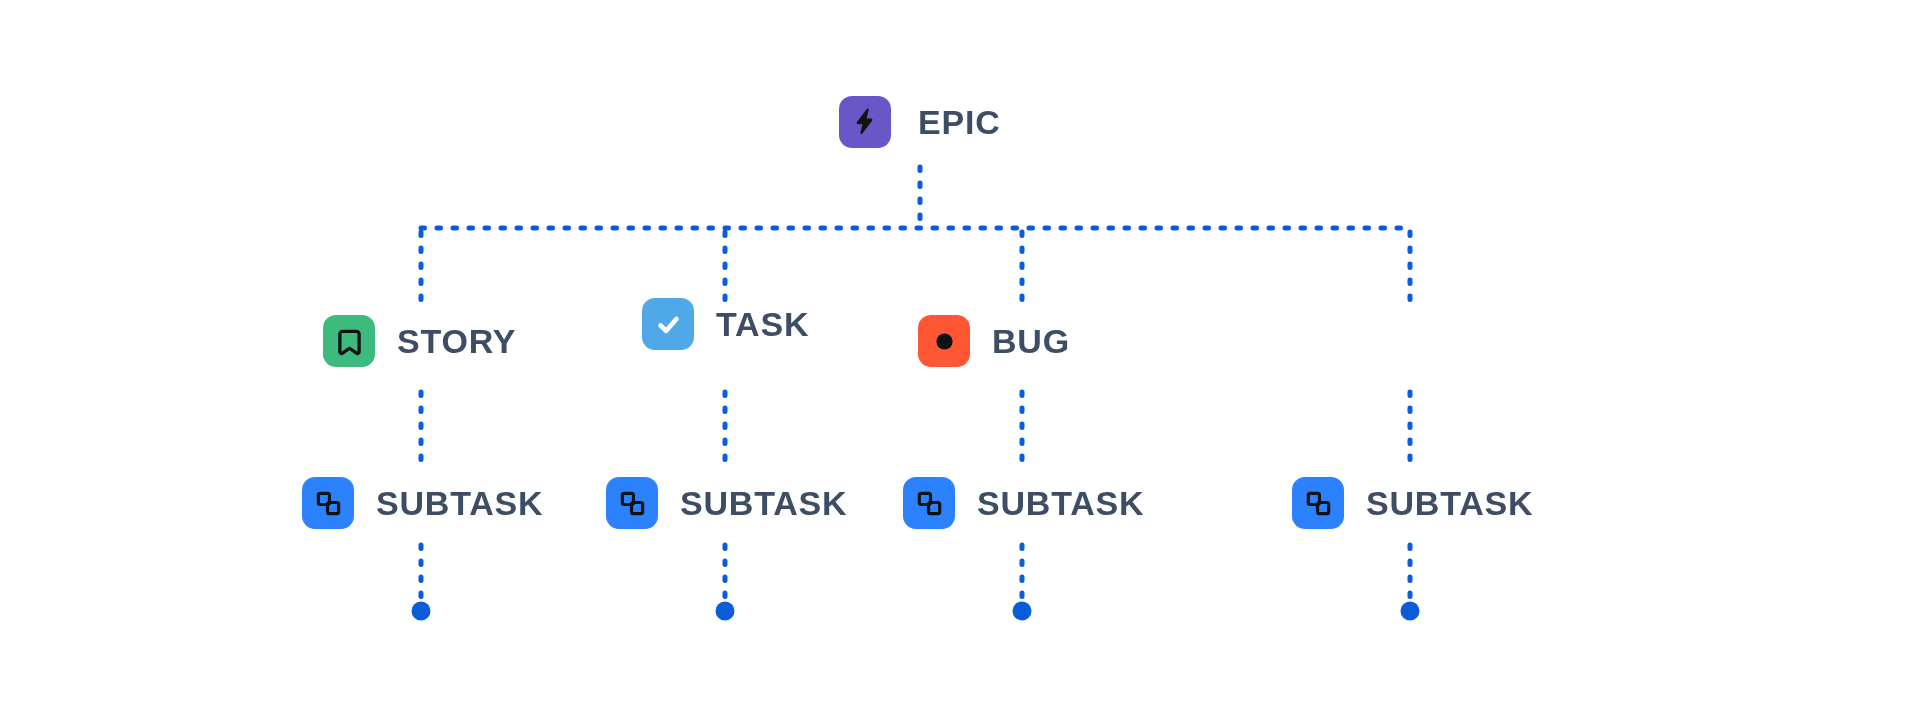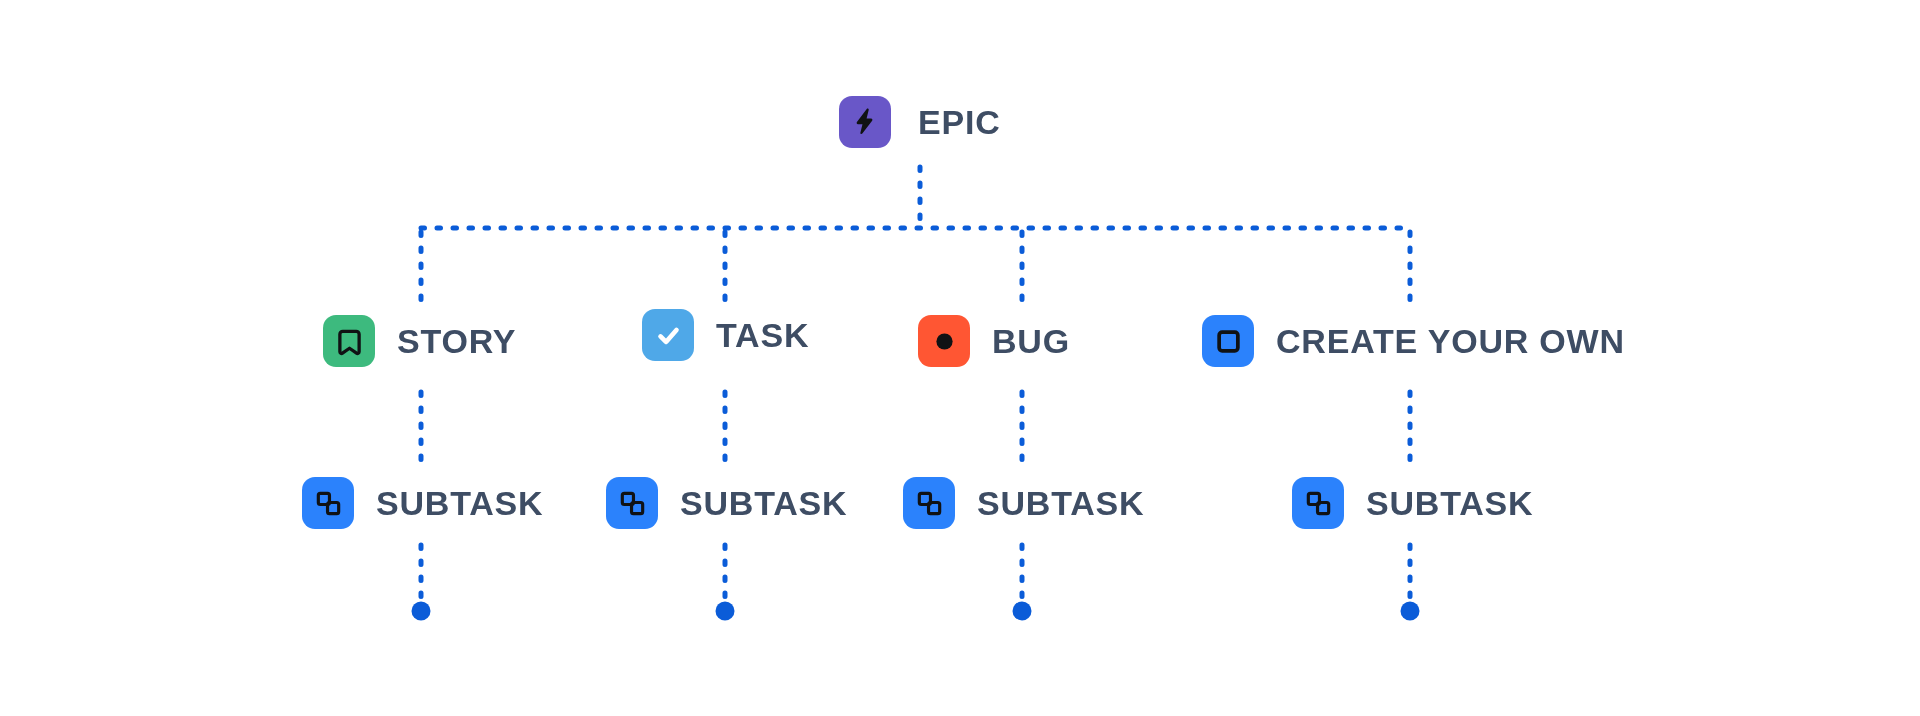--- a/index.html
+++ b/index.html
@@ -70,21 +70,21 @@
     font-size:34px;
     font-weight:700;
     letter-spacing:0.8px;
     white-space:nowrap;
     line-height:1;
     text-transform:uppercase;
   }
   
   #node-epic   {left:839px;  top:96px;gap:27px;}
   #node-story  {left:323px;  top:315px;}
-  #node-task   {left:642px;  top:309px;}
+  #node-task   {left:642px;  top:298px;}
   #node-bug    {left:898px;  top:315px;margin-left:20px;}
   #node-create {left:1202px; top:315px;}
   #node-sub-1  {left:302px;  top:477px;}
   #node-sub-2  {left:606px;  top:477px;}
   #node-sub-3  {left:903px;  top:477px;}
   #node-sub-4  {left:1292px; top:477px;}
 </style>
 </head>
 <body>
 
@@ -145,28 +145,20 @@
 
   <div class="node" id="node-bug">
     <span class="icon-box icon-bug">
       <svg width="33" height="33" viewBox="0 0 24 24">
         <circle class="glyph-fill" cx="12" cy="12" r="5.9"></circle>
       </svg>
     </span>
     <span class="node-label">BUG</span>
   </div>
 
-  <div class="node" id="node-create">
-    <span class="icon-box icon-create">
-      <svg width="33" height="33" viewBox="0 0 24 24">
-        <rect class="glyph-stroke" style="stroke-width:2.7" x="5.2" y="5.2" width="13.6" height="13.6" rx="2.2"></rect>
-      </svg>
-    </span>
-    <span class="node-label">CREATE YOUR OWN</span>
-  </div>
 
   <div class="node" id="node-sub-1">
     <span class="icon-box icon-subtask">
       <svg width="33" height="33" viewBox="0 0 24 24">
         <rect class="glyph-stroke" style="stroke-width:2.3" x="4.6" y="4.6" width="8.1" height="8.1" rx="1.4"></rect>
         <rect class="glyph-stroke" style="stroke-width:2.3" x="11.3" y="11.3" width="8.1" height="8.1" rx="1.4"></rect>
       </svg>
     </span>
     <span class="node-label">SUBTASK</span>
   </div>

